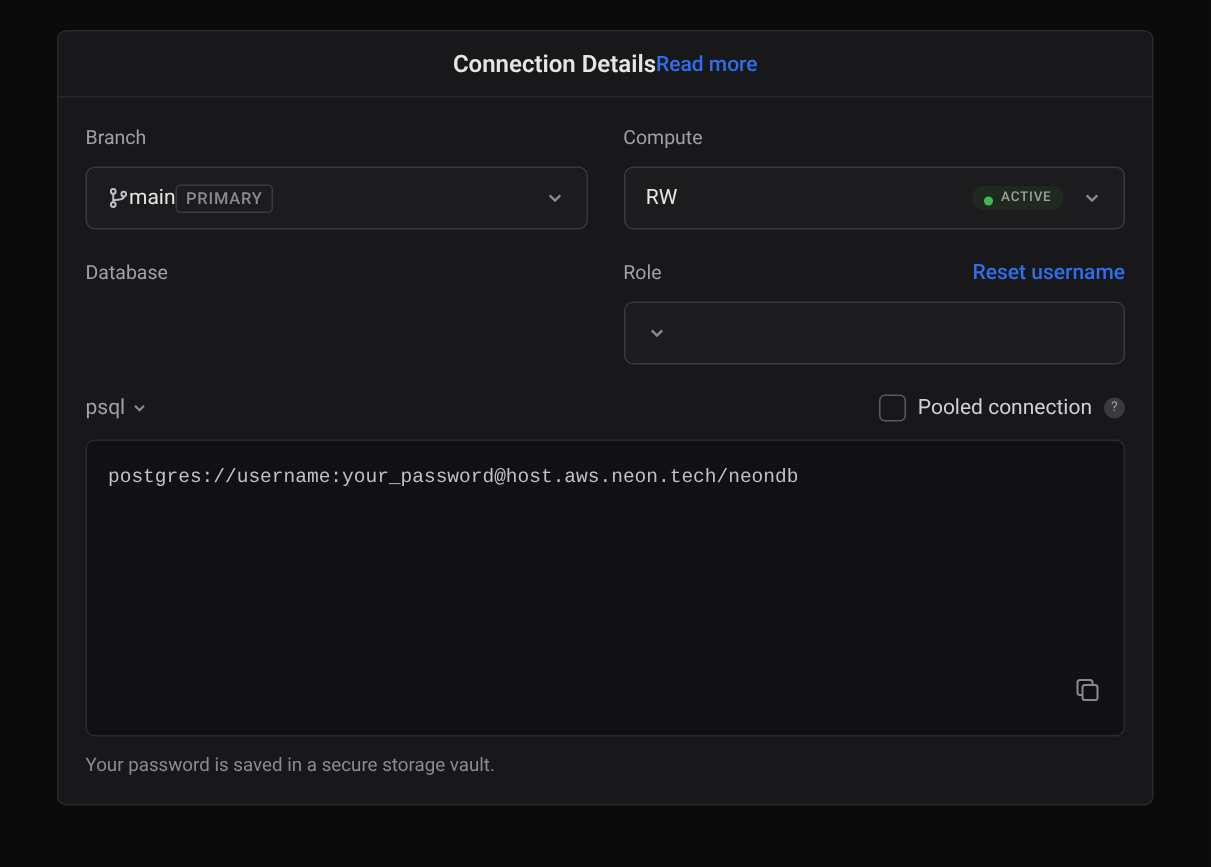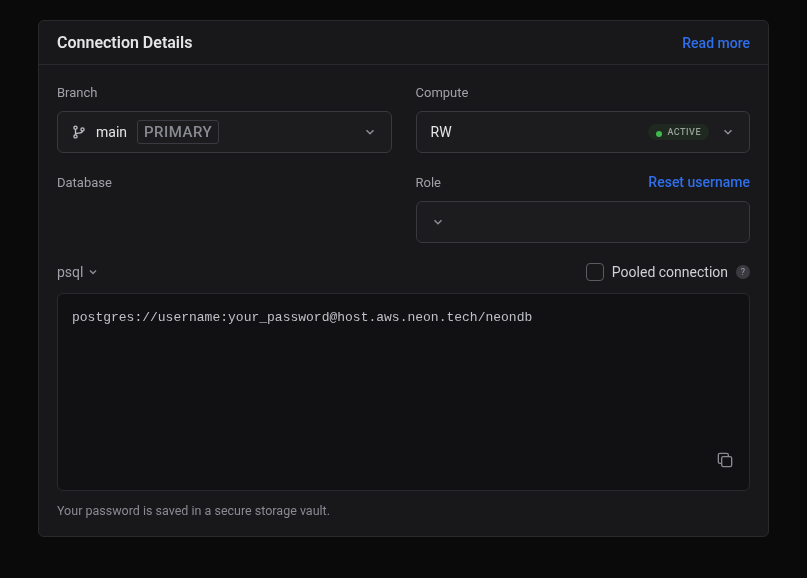--- a/index.html
+++ b/index.html
@@ -16,21 +16,21 @@
       height: 578px;
     }
     .card {
       background: #18181b;
       border: 1px solid #2a2a2e;
       border-radius: 6px;
       overflow: hidden;
     }
     .card-header {
       display: flex;
-      justify-content: space-between;
+      justify-content: center;
       align-items: center;
       padding: 12px 18px;
       border-bottom: 1px solid #2a2a2e;
     }
     .card-title {
       font-size: 16px;
       font-weight: 600;
       color: #e5e5e5;
     }
     .link {
@@ -72,30 +72,29 @@
       padding: 10px 14px;
       display: flex;
       align-items: center;
       justify-content: space-between;
       cursor: pointer;
       height: 42px;
     }
     .select-content {
       display: flex;
       align-items: center;
-      gap: 10px;
       flex: 1;
       min-width: 0;
     }
     .select-value {
       font-size: 14px;
       color: #e5e5e5;
     }
     .badge {
-      font-size: 15px;
+      font-size: 11px;
       letter-spacing: 0.5px;
       color: #8a8a92;
       border: 1px solid #3a3a40;
       border-radius: 3px;
       padding: 2px 6px;
       text-transform: uppercase;
       font-weight: 500;
     }
     .status-badge {
       display: inline-flex;

